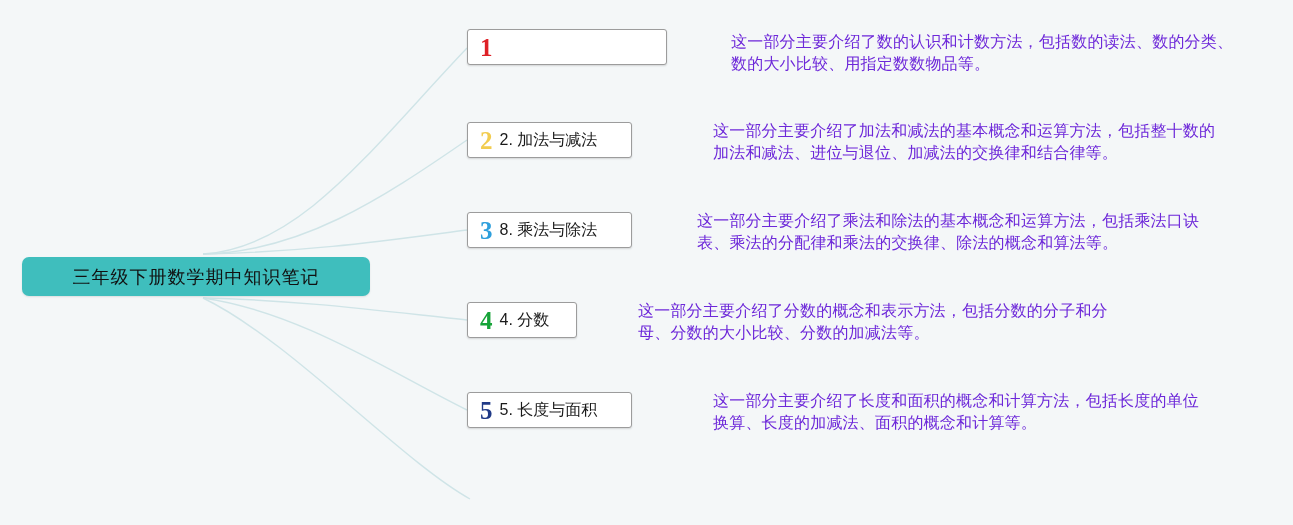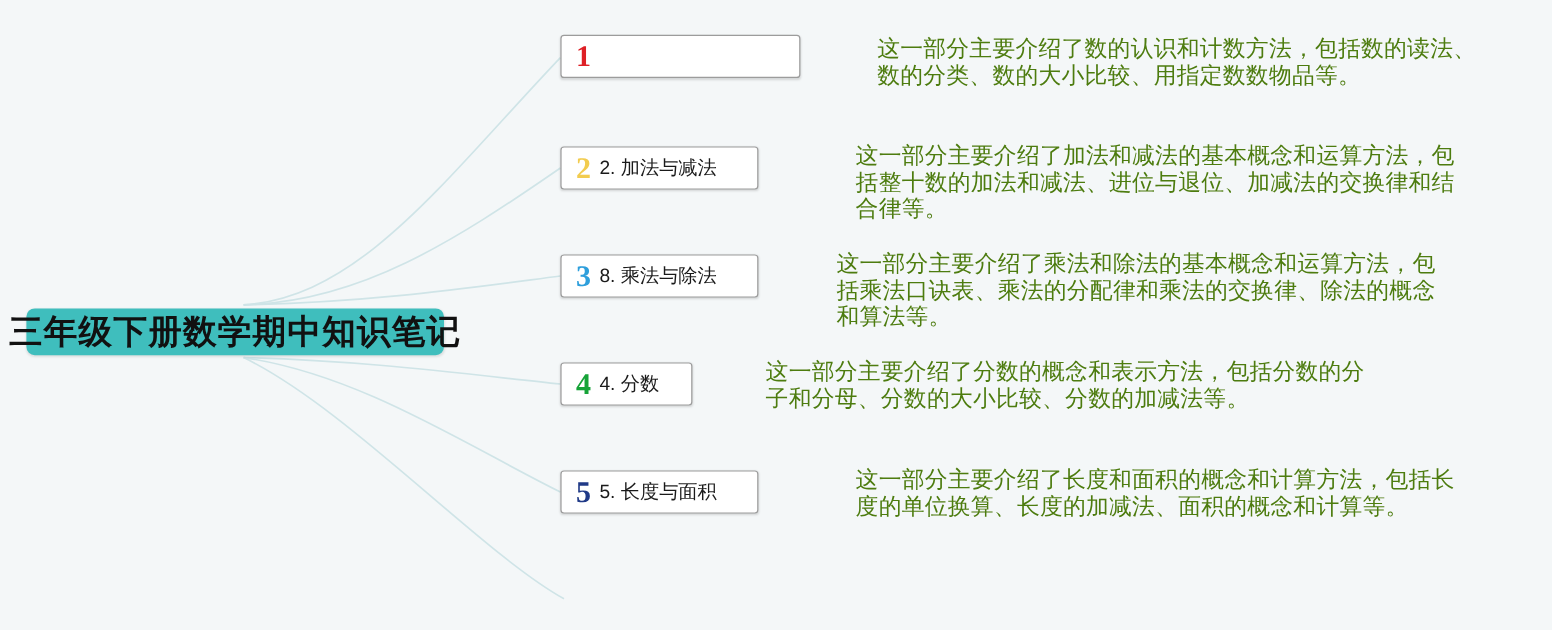--- a/index.html
+++ b/index.html
@@ -35,22 +35,22 @@
     width: 348px;
     height: 39px;
     background: #3fbebd;
     border-radius: 7px;
     display: flex;
     align-items: center;
     justify-content: center;
     box-shadow: 0 1px 2px rgba(0,0,0,0.10);
   }
   .root-label {
-    font-size: 28px;
-    font-weight: bold;
+    font-size: 18px;
+    font-weight: normal;
     color: #111111;
     letter-spacing: 1px;
     white-space: nowrap;
   }
 
   
   .branch {
     position: absolute;
     height: 36px;
     background: #ffffff;
@@ -71,23 +71,23 @@
   }
   .branch-label {
     font-size: 16px;
     color: #1a1a1a;
     white-space: nowrap;
   }
 
   
   .desc {
     position: absolute;
-    font-size: 19px;
+    font-size: 16px;
     line-height: 22px;
-    color: #4d7c0f;
+    color: #6d28d9;
     letter-spacing: 0.2px;
   }
 </style>
 </head>
 <body>
 
 <div id="canvas">
 
   <svg id="edges" viewBox="0 0 1293 525" xmlns="http://www.w3.org/2000/svg">
     <g fill="none" stroke="#cfe4e7" stroke-width="1.4">

